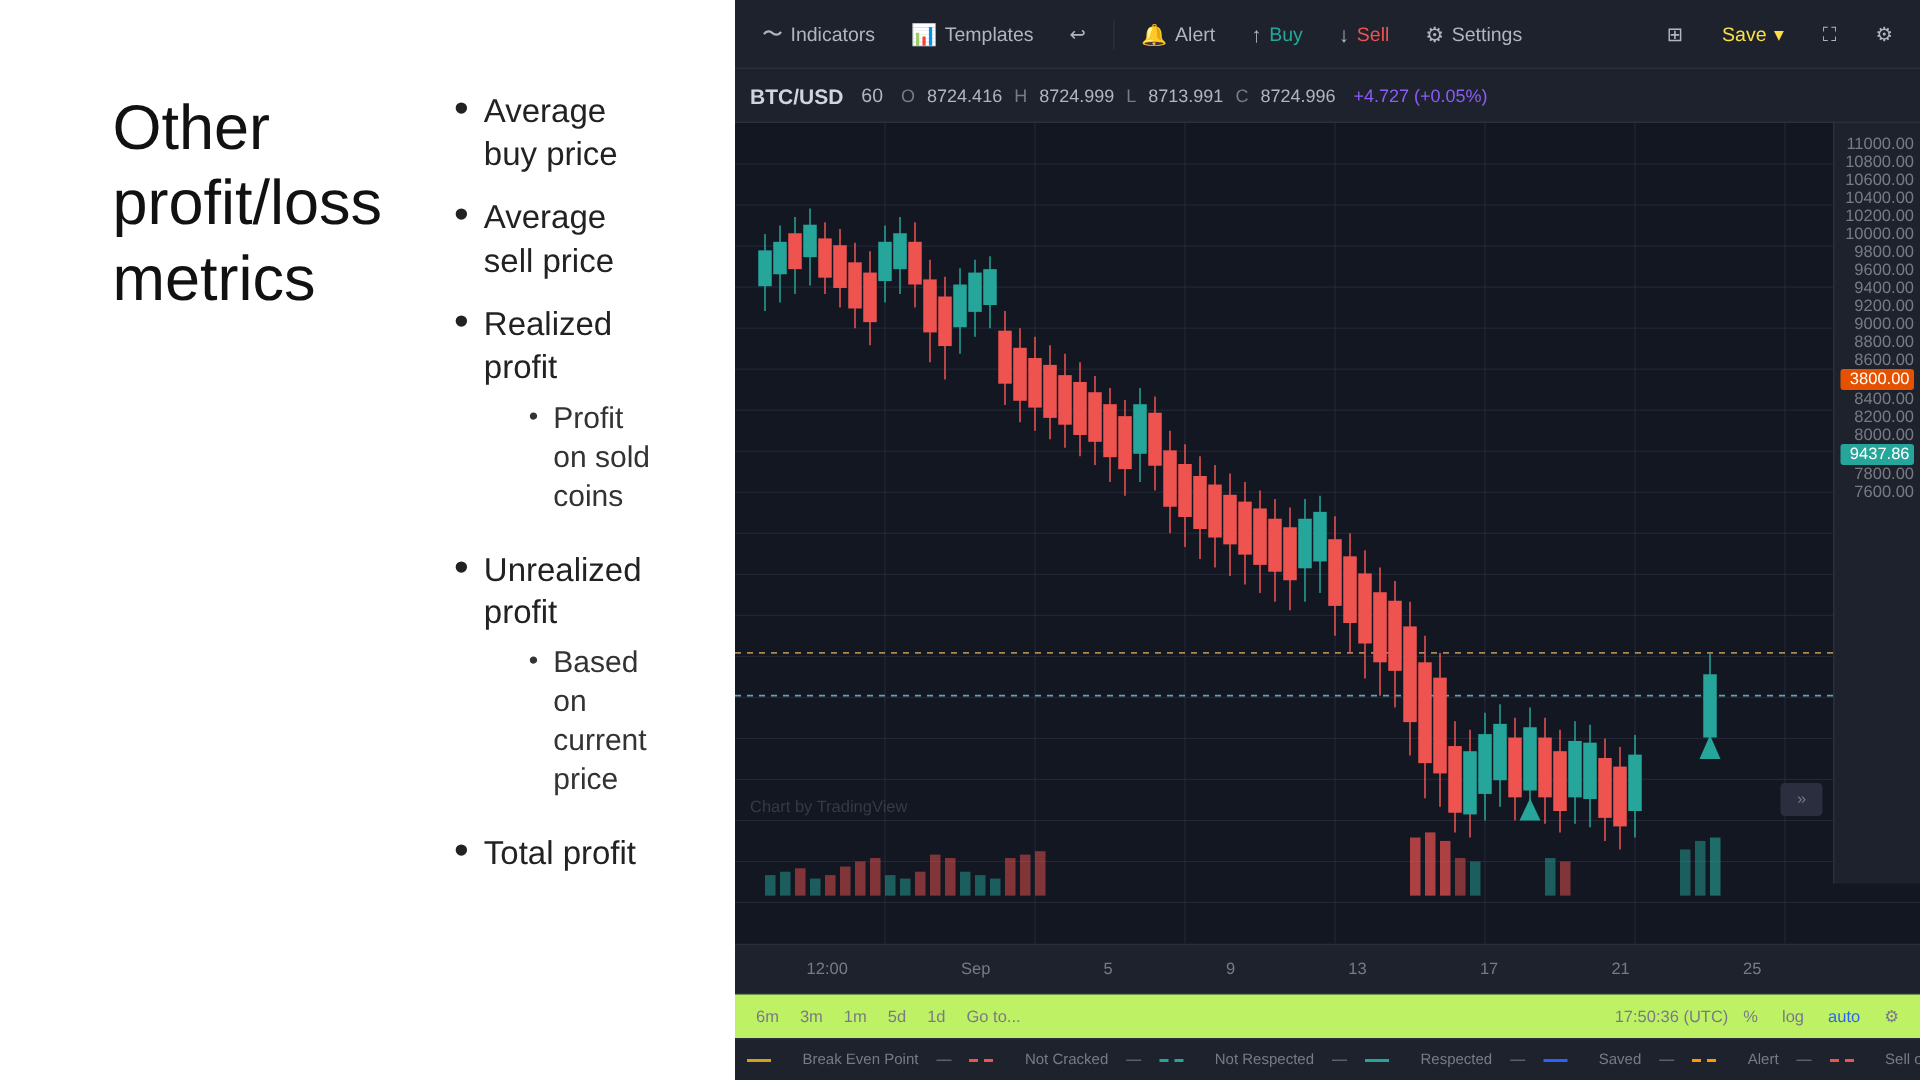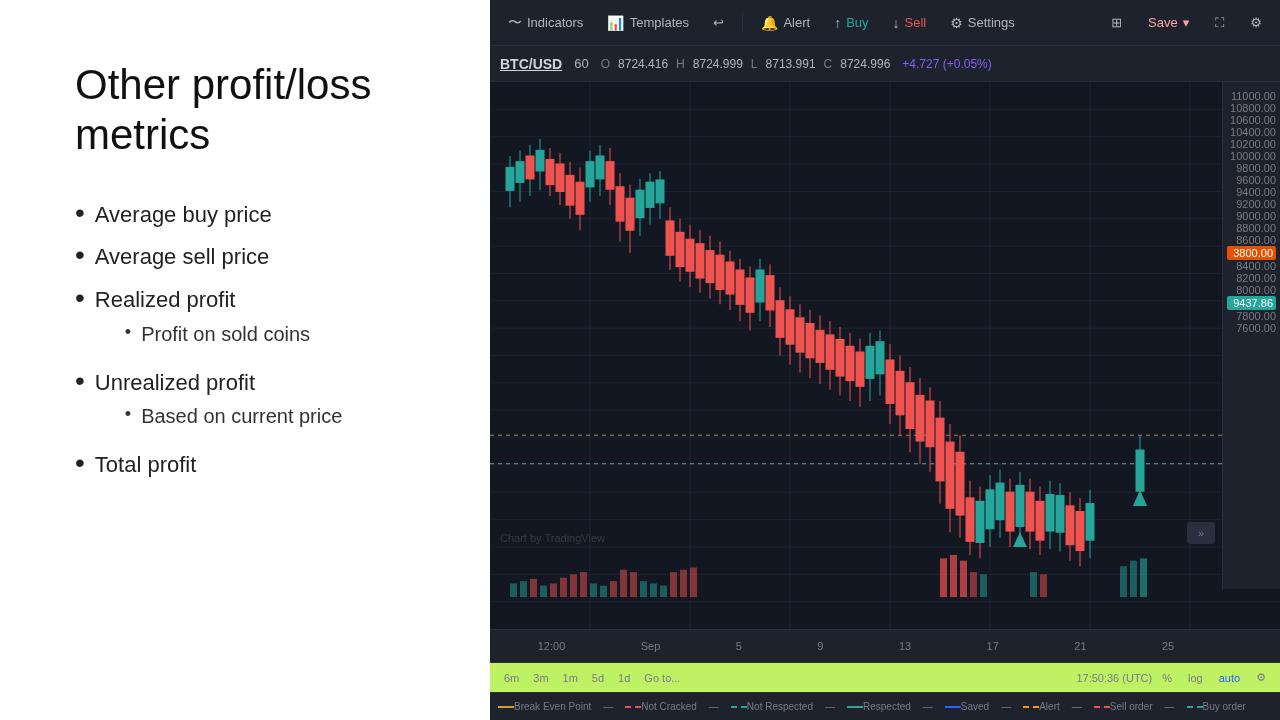--- a/index.html
+++ b/index.html
@@ -12,21 +12,21 @@
       display: flex;
     }
 
     
     .left-panel {
       width: 490px;
       min-width: 490px;
       height: 720px;
       background: #ffffff;
       display: flex;
-      flex-direction: column;
+      flex-direction: row;
       justify-content: flex-start;
       padding: 60px 50px 40px 75px;
     }
 
     .slide-title {
       font-size: 42px;
       font-weight: 400;
       color: #111;
       line-height: 1.2;
       margin-bottom: 40px;
@@ -122,41 +122,40 @@
       width: 1px;
       height: 20px;
       background: #2a2e3e;
       margin: 0 4px;
     }
 
     .toolbar-btn.alert { color: #b2b5be; }
     .toolbar-btn.buy { color: #26a69a; }
     .toolbar-btn.sell { color: #ef5350; }
     .toolbar-btn.settings { color: #b2b5be; }
-    .toolbar-btn.save { color: #fca5a5; }
+    .toolbar-btn.save { color: #fde047; }
 
     
     .symbol-bar {
       height: 36px;
       background: #1e222d;
       border-bottom: 1px solid #2a2e3e;
       display: flex;
       align-items: center;
       padding: 0 10px;
       gap: 12px;
       flex-shrink: 0;
       font-size: 13px;
       color: #b2b5be;
     }
 
     .symbol-name {
       color: #d1d4dc;
       font-weight: 600;
       font-size: 14px;
-      text-decoration: underline;
     }
 
     .symbol-timeframe {
       color: #b2b5be;
     }
 
     .ohlc {
       display: flex;
       gap: 8px;
       font-size: 12px;
@@ -294,21 +293,21 @@
       gap: 12px;
       font-size: 10px;
       color: #787b86;
       flex-shrink: 0;
       overflow: hidden;
     }
 
     .legend-item {
       display: flex;
       align-items: center;
-      gap: 0;
+      gap: 21px;
       white-space: nowrap;
     }
 
     .legend-line {
       width: 16px;
       height: 2px;
     }
 
     
     .candle-up { fill: #26a69a; stroke: #26a69a; }

